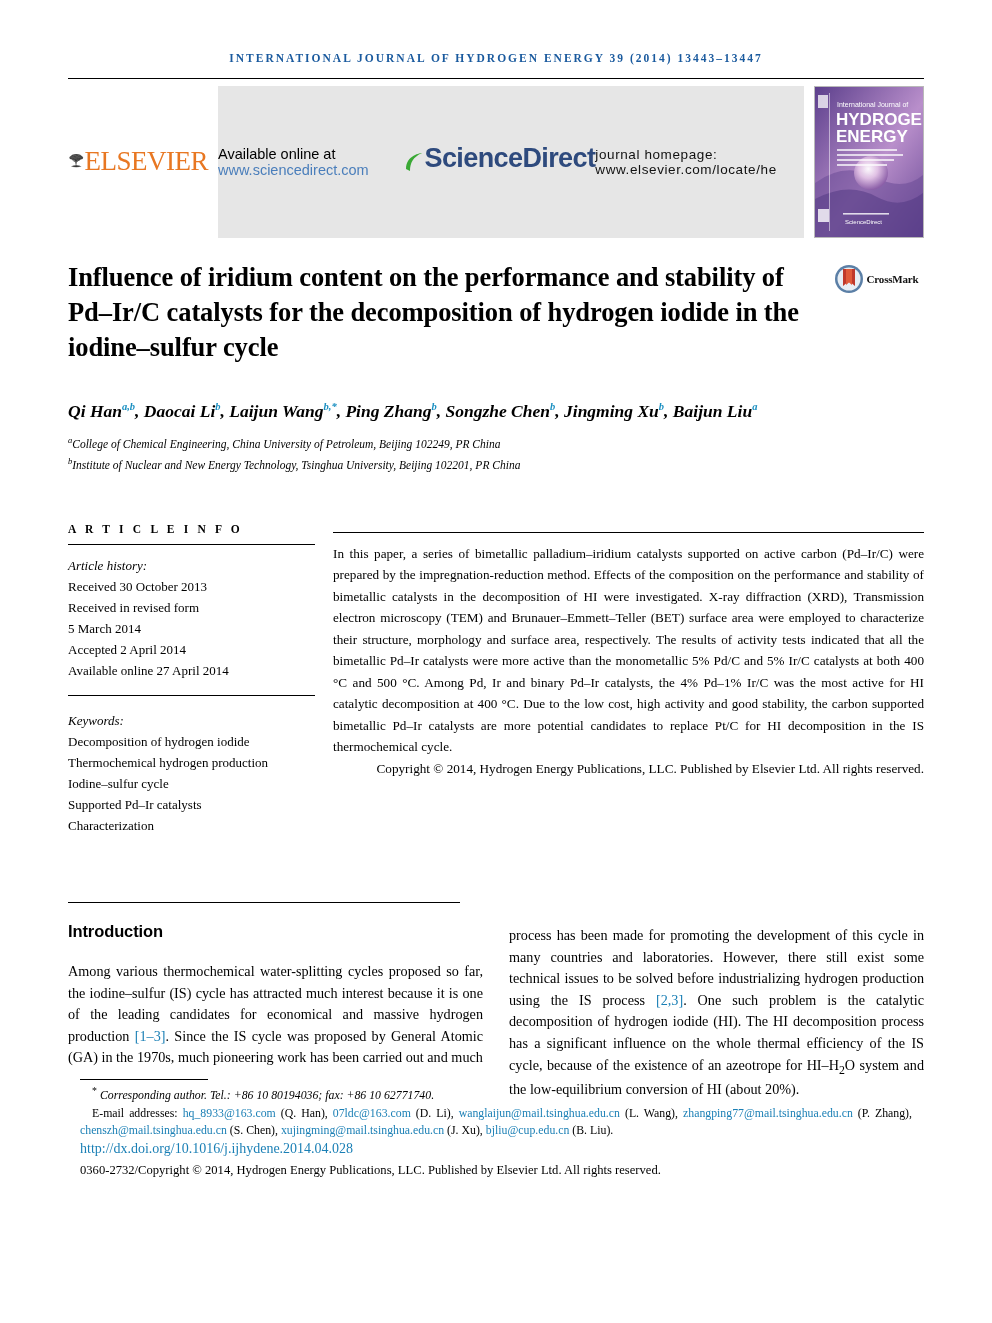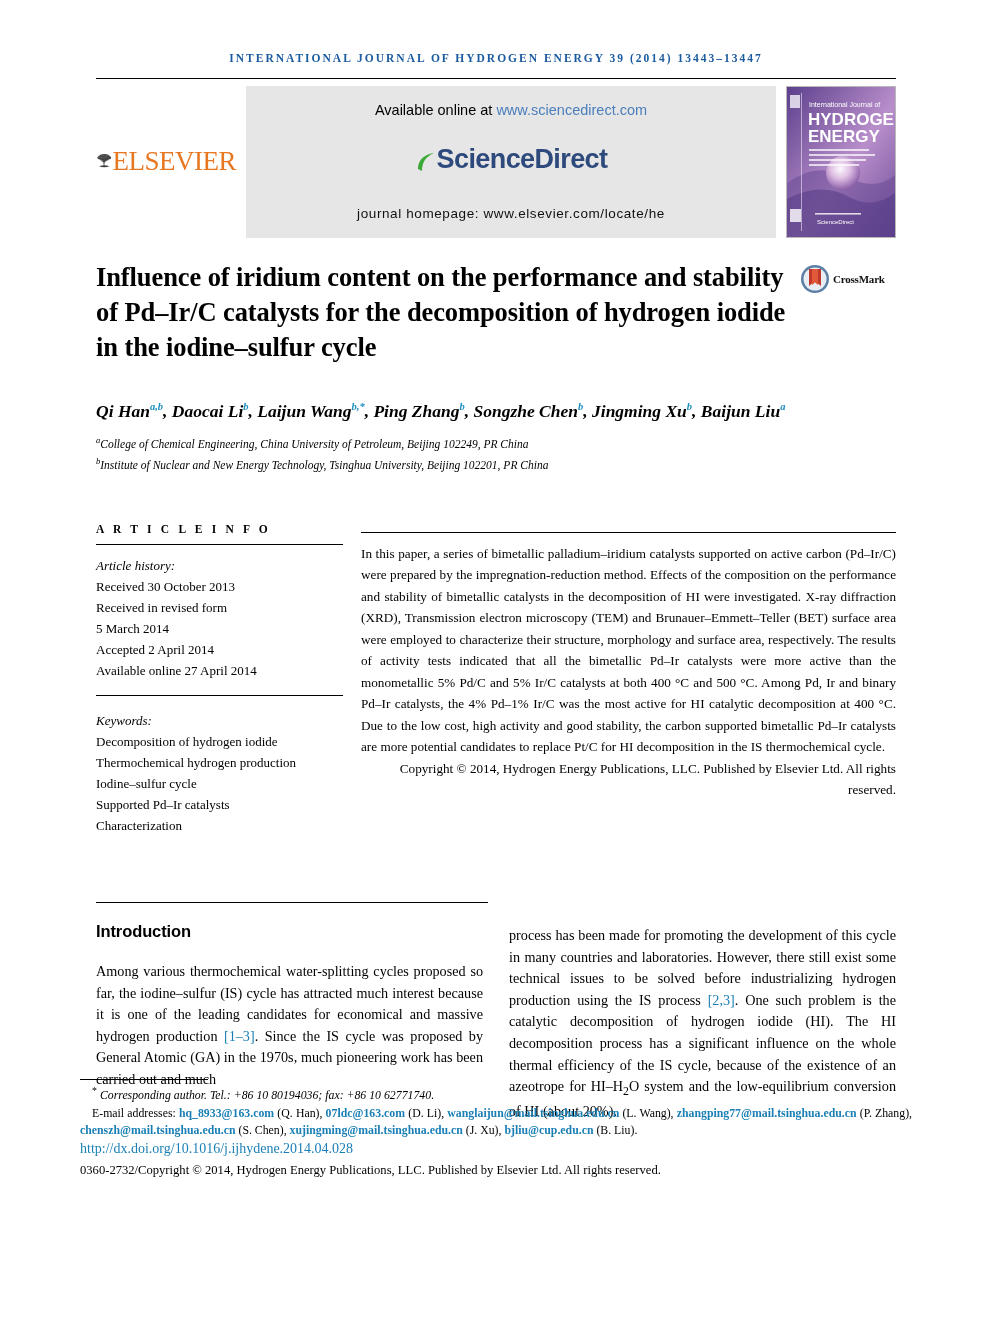--- a/index.html
+++ b/index.html
@@ -14,21 +14,21 @@
     color: #000000;
     position: relative;
     overflow: hidden;
   }
 
   .page {
     position: relative;
     width: 992px;
     height: 1236px;
     box-sizing: border-box;
-    padding: 0 96px;
+    padding: 0 68px;
   }
 
   
   .running-head {
     text-align: center;
     color: #1a5a9e;
     font-family: "Liberation Serif", serif;
     font-size: 11.5px;
     letter-spacing: 2.0px;
     font-weight: bold;
@@ -64,21 +64,21 @@
     color: #E87722;
     font-weight: normal;
     line-height: 1;
     margin-top: 1px;
   }
   .sd-banner {
     flex: 1 1 auto;
     background: #e6e6e6;
     margin: 0 10px 0 10px;
     display: flex;
-    flex-direction: column;
+    flex-direction: row;
     align-items: center;
     justify-content: space-between;
     padding: 16px 0 17px 0;
     box-sizing: border-box;
   }
   .sd-avail {
     font-family: "Liberation Sans", sans-serif;
     font-size: 14.5px;
     color: #000;
   }
@@ -122,20 +122,21 @@
     line-height: 1.33;
     margin: 0;
     flex: 1 1 auto;
     letter-spacing: -0.1px;
   }
   .crossmark {
     flex: 0 0 auto;
     width: 96px;
     display: flex;
     flex-direction: column;
+    align-items: center;
     margin-top: 4px;
   }
   .crossmark-inner { display:flex; align-items:center; gap:3px; }
   .crossmark-label {
     font-family: "Liberation Serif", serif;
     font-size: 11px;
     font-weight: bold;
     color: #111;
     letter-spacing: -0.2px;
   }
@@ -240,21 +241,21 @@
   }
   .fn-corr sup { font-style: normal; }
   .fn-emails {
     font-family: "Liberation Serif", serif;
     font-size: 11.8px;
     line-height: 1.48;
     margin-top: 2px;
     text-align: justify;
   }
   .fn-emails .lead { padding-left: 12px; }
-  .mail { color:#1a7fb5;font-weight:bold; }
+  .mail { color:#1a7fb5; }
   .fn-doi {
     font-family: "Liberation Serif", serif;
     font-size: 14px;
     color:#1a7fb5;
     line-height: 1.4;
   }
   .fn-issn {
     font-family: "Liberation Serif", serif;
     font-size: 12.6px;
     margin-top: 4px;

